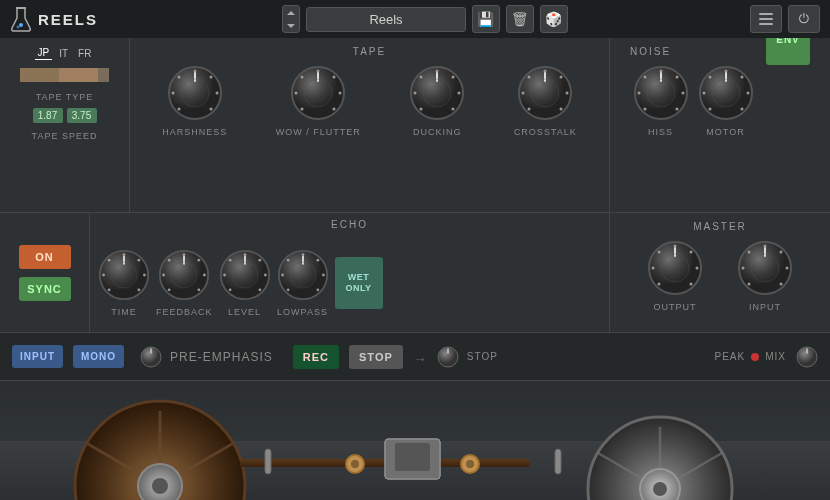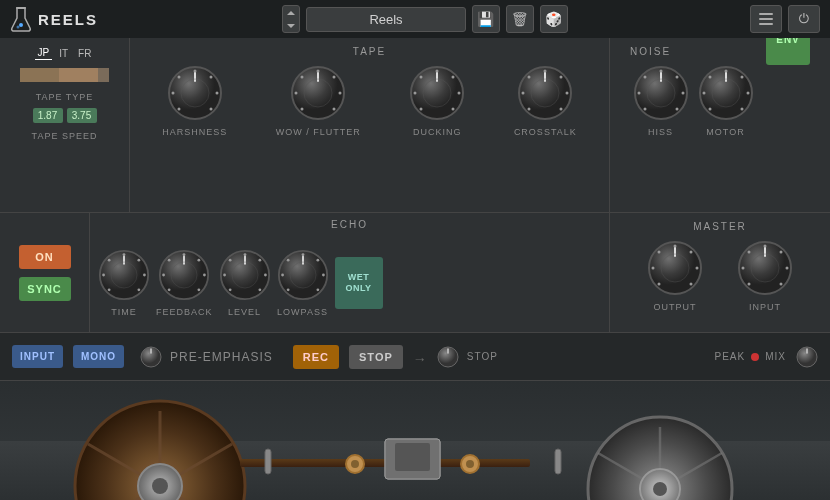--- a/index.html
+++ b/index.html
@@ -428,21 +428,21 @@
       align-items: center;
       gap: 8px;
       margin-left: 6px;
     }
     .pre-emphasis-label {
       color: #888;
       font-size: 12px;
       letter-spacing: 1px;
     }
     .rec-btn {
-      background: #a16207;
+      background: #14532d;
       color: #ffcccc;
       font-size: 11px;
       font-weight: bold;
       letter-spacing: 1px;
       border: none;
       border-radius: 3px;
       padding: 6px 10px;
       cursor: pointer;
       margin-left: 10px;
     }

